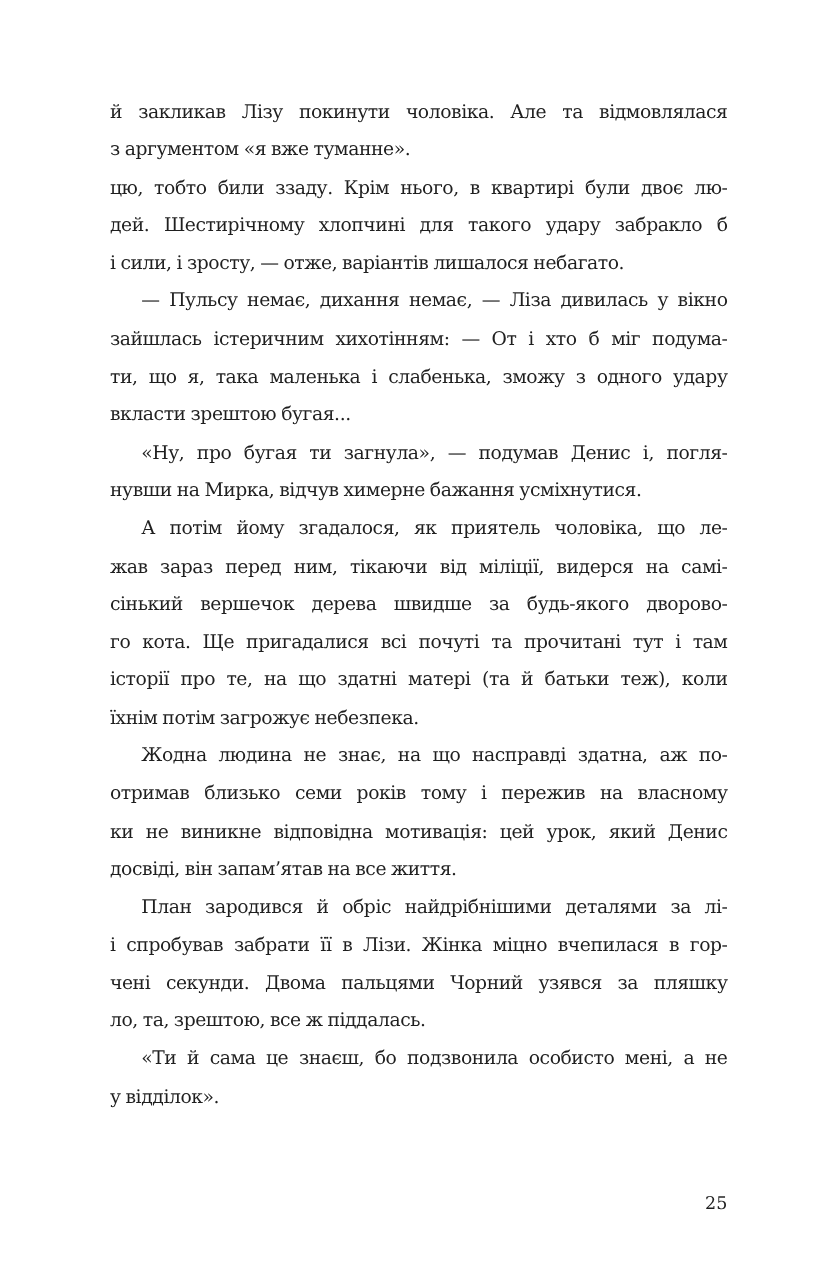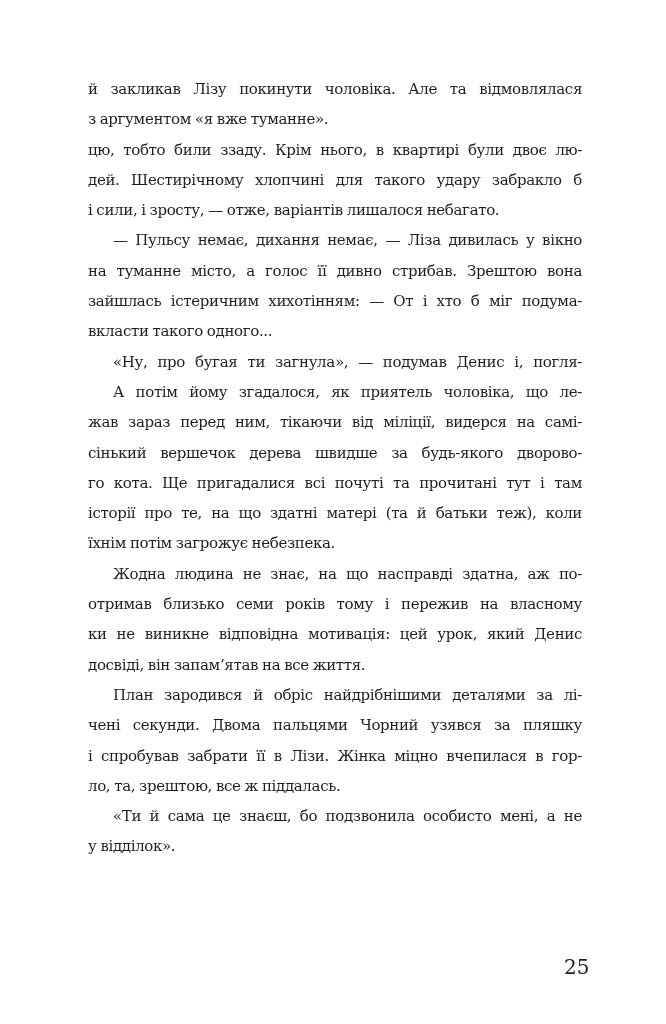--- a/index.html
+++ b/index.html
@@ -36,21 +36,21 @@
       text-align-last: left;
     }
     .line.indent {
       padding-left: 25px;
     }
     .page-number {
       position: absolute;
       left: 564px;
       top: 955px;
       font-family: "DejaVu Serif", serif;
-      font-size: 20px;
+      font-size: 14px;
       color: #1f1f1f;
     }
   </style>
 </head>
 <body>
 
 <div class="page">
 
   <div>
     <span class="line">й закликав Лізу покинути чоловіка. Але та відмовлялася</span>
@@ -58,49 +58,50 @@
   </div>
 
   <div>
     <span class="line">цю, тобто били ззаду. Крім нього, в квартирі були двоє лю-</span>
     <span class="line">дей. Шестирічному хлопчині для такого удару забракло б</span>
     <span class="line last">і сили, і зросту, — отже, варіантів лишалося небагато.</span>
   </div>
 
   <div>
     <span class="line indent">— Пульсу немає, дихання немає, — Ліза дивилась у вікно</span>
-    <span class="line">на туманне місто, а голос її дивно стрибав. Зрештою вона</span>
     <span class="line">зайшлась істеричним хихотінням: — От і хто б міг подума-</span>
-    <span class="line last">вкласти такого одного...</span>
+    <span class="line">ти, що я, така маленька і слабенька, зможу з одного удару</span>
+    <span class="line last">вкласти зрештою бугая...</span>
   </div>
 
   <div>
     <span class="line indent">«Ну, про бугая ти загнула», — подумав Денис і, погля-</span>
+    <span class="line last">нувши на Мирка, відчув химерне бажання усміхнутися.</span>
   </div>
 
   <div>
     <span class="line indent">А потім йому згадалося, як приятель чоловіка, що ле-</span>
     <span class="line">жав зараз перед ним, тікаючи від міліції, видерся на самі-</span>
     <span class="line">сінький вершечок дерева швидше за будь-якого дворово-</span>
     <span class="line">го кота. Ще пригадалися всі почуті та прочитані тут і там</span>
     <span class="line">історії про те, на що здатні матері (та й батьки теж), коли</span>
     <span class="line last">їхнім потім загрожує небезпека.</span>
   </div>
 
   <div>
     <span class="line indent">Жодна людина не знає, на що насправді здатна, аж по-</span>
     <span class="line">отримав близько семи років тому і пережив на власному</span>
     <span class="line">ки не виникне відповідна мотивація: цей урок, який Денис</span>
     <span class="line last">досвіді, він запам’ятав на все життя.</span>
   </div>
 
   <div>
     <span class="line indent">План зародився й обріс найдрібнішими деталями за лі-</span>
+    <span class="line">і спробував забрати її в Лізи. Жінка міцно вчепилася в гор-</span>
     <span class="line">чені секунди. Двома пальцями Чорний узявся за пляшку</span>
-    <span class="line">і спробував забрати її в Лізи. Жінка міцно вчепилася в гор-</span>
     <span class="line last">ло, та, зрештою, все ж піддалась.</span>
   </div>
 
 
   <div>
     <span class="line indent">«Ти й сама це знаєш, бо подзвонила особисто мені, а не</span>
     <span class="line last">у відділок».</span>
   </div>
 </div>
 

